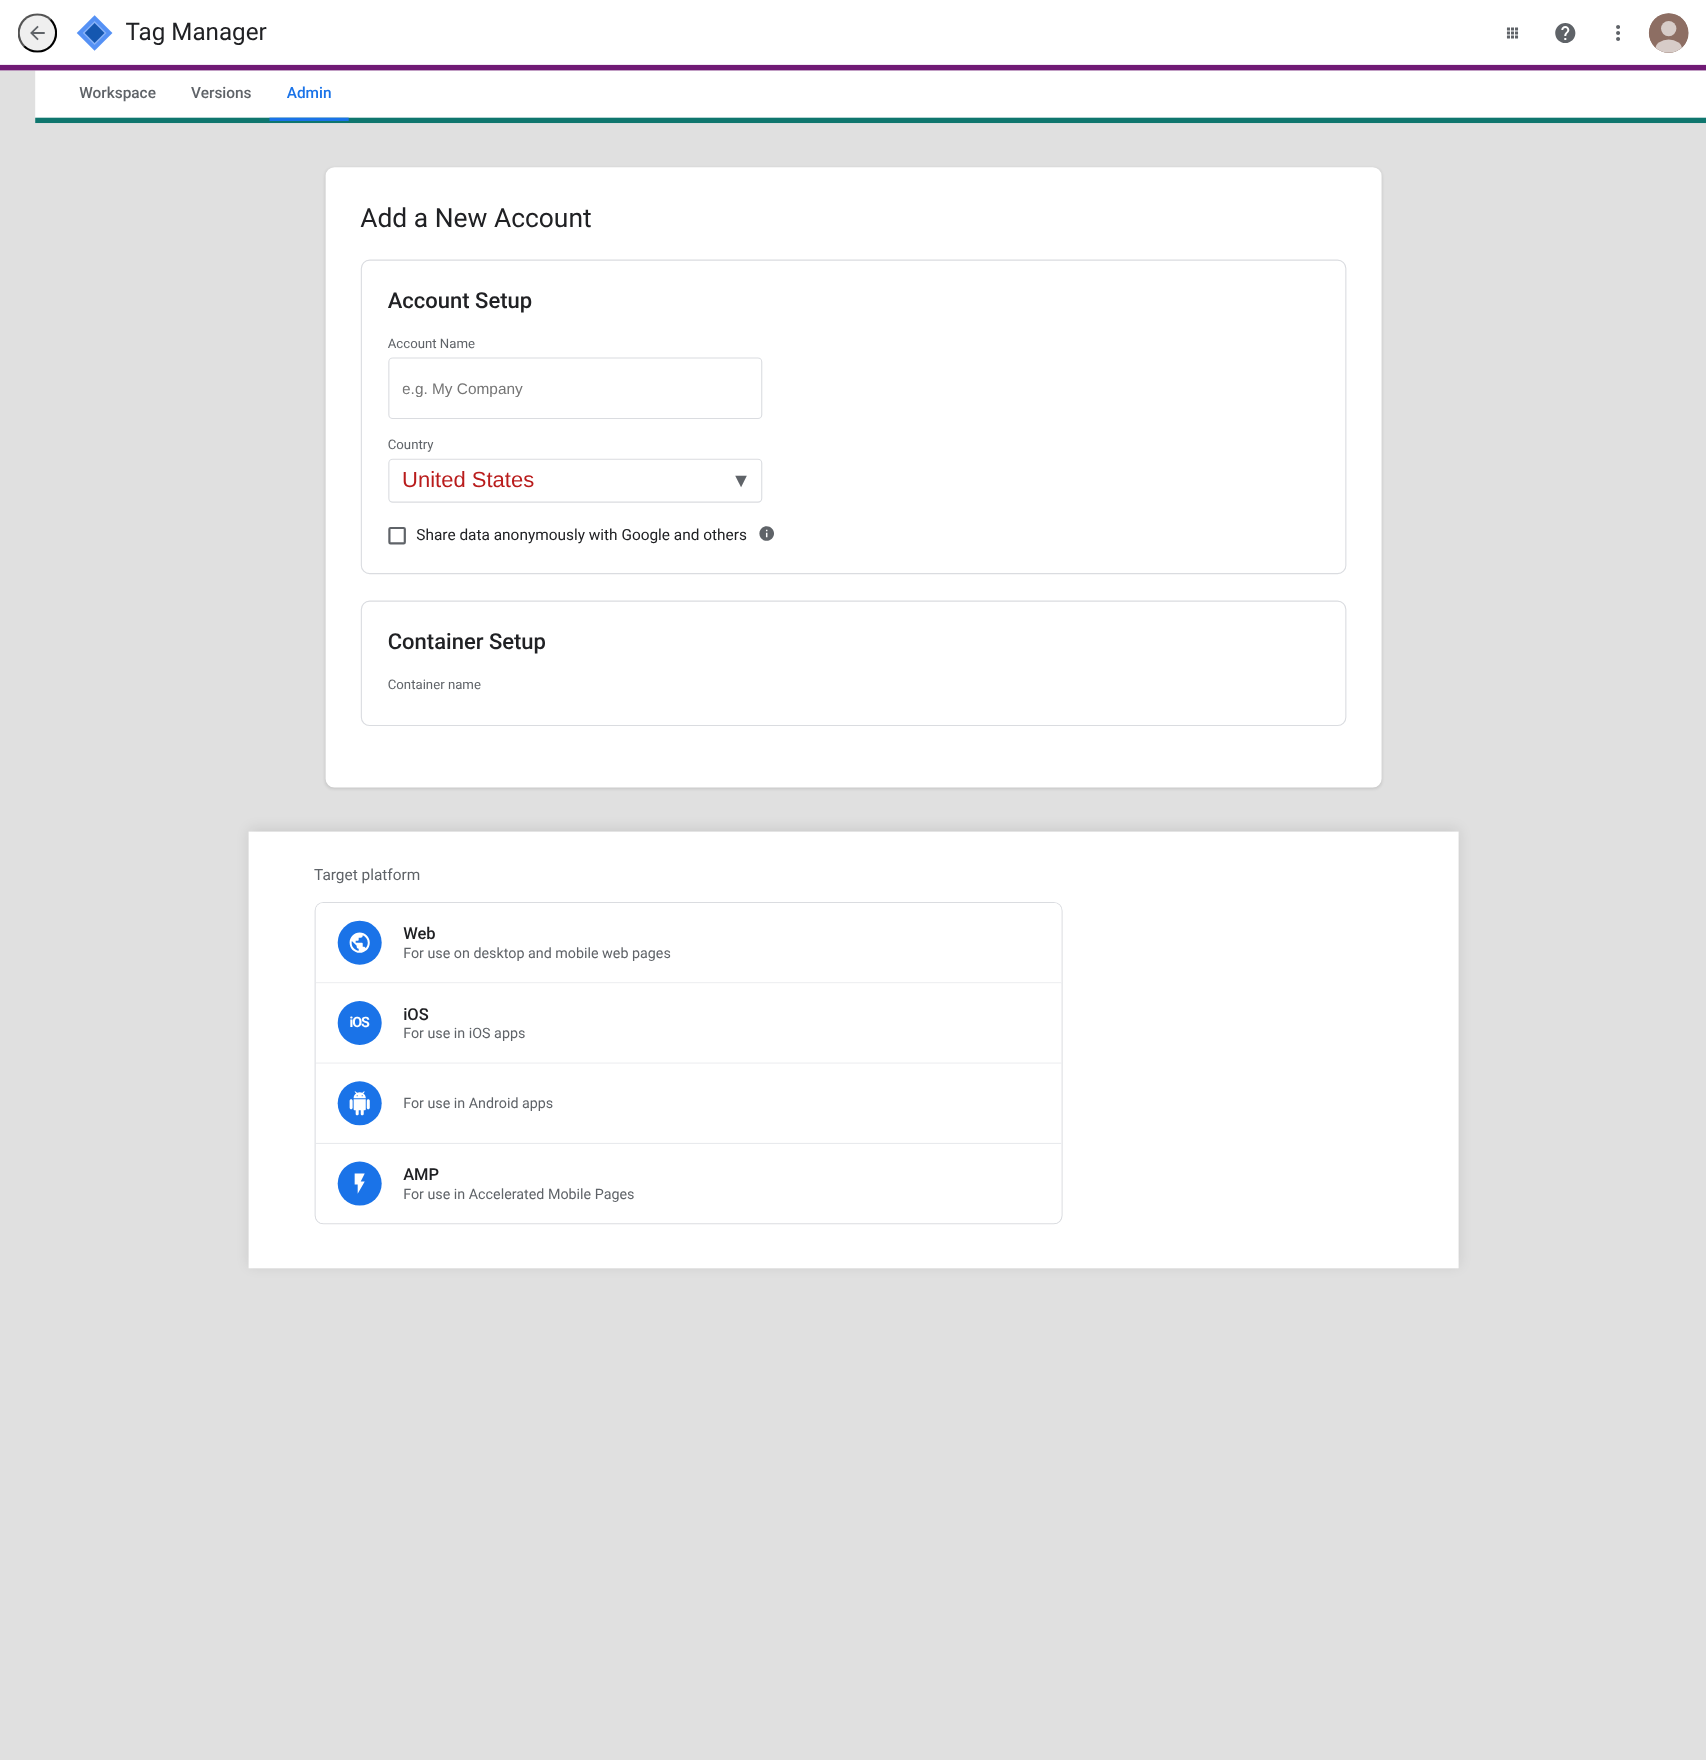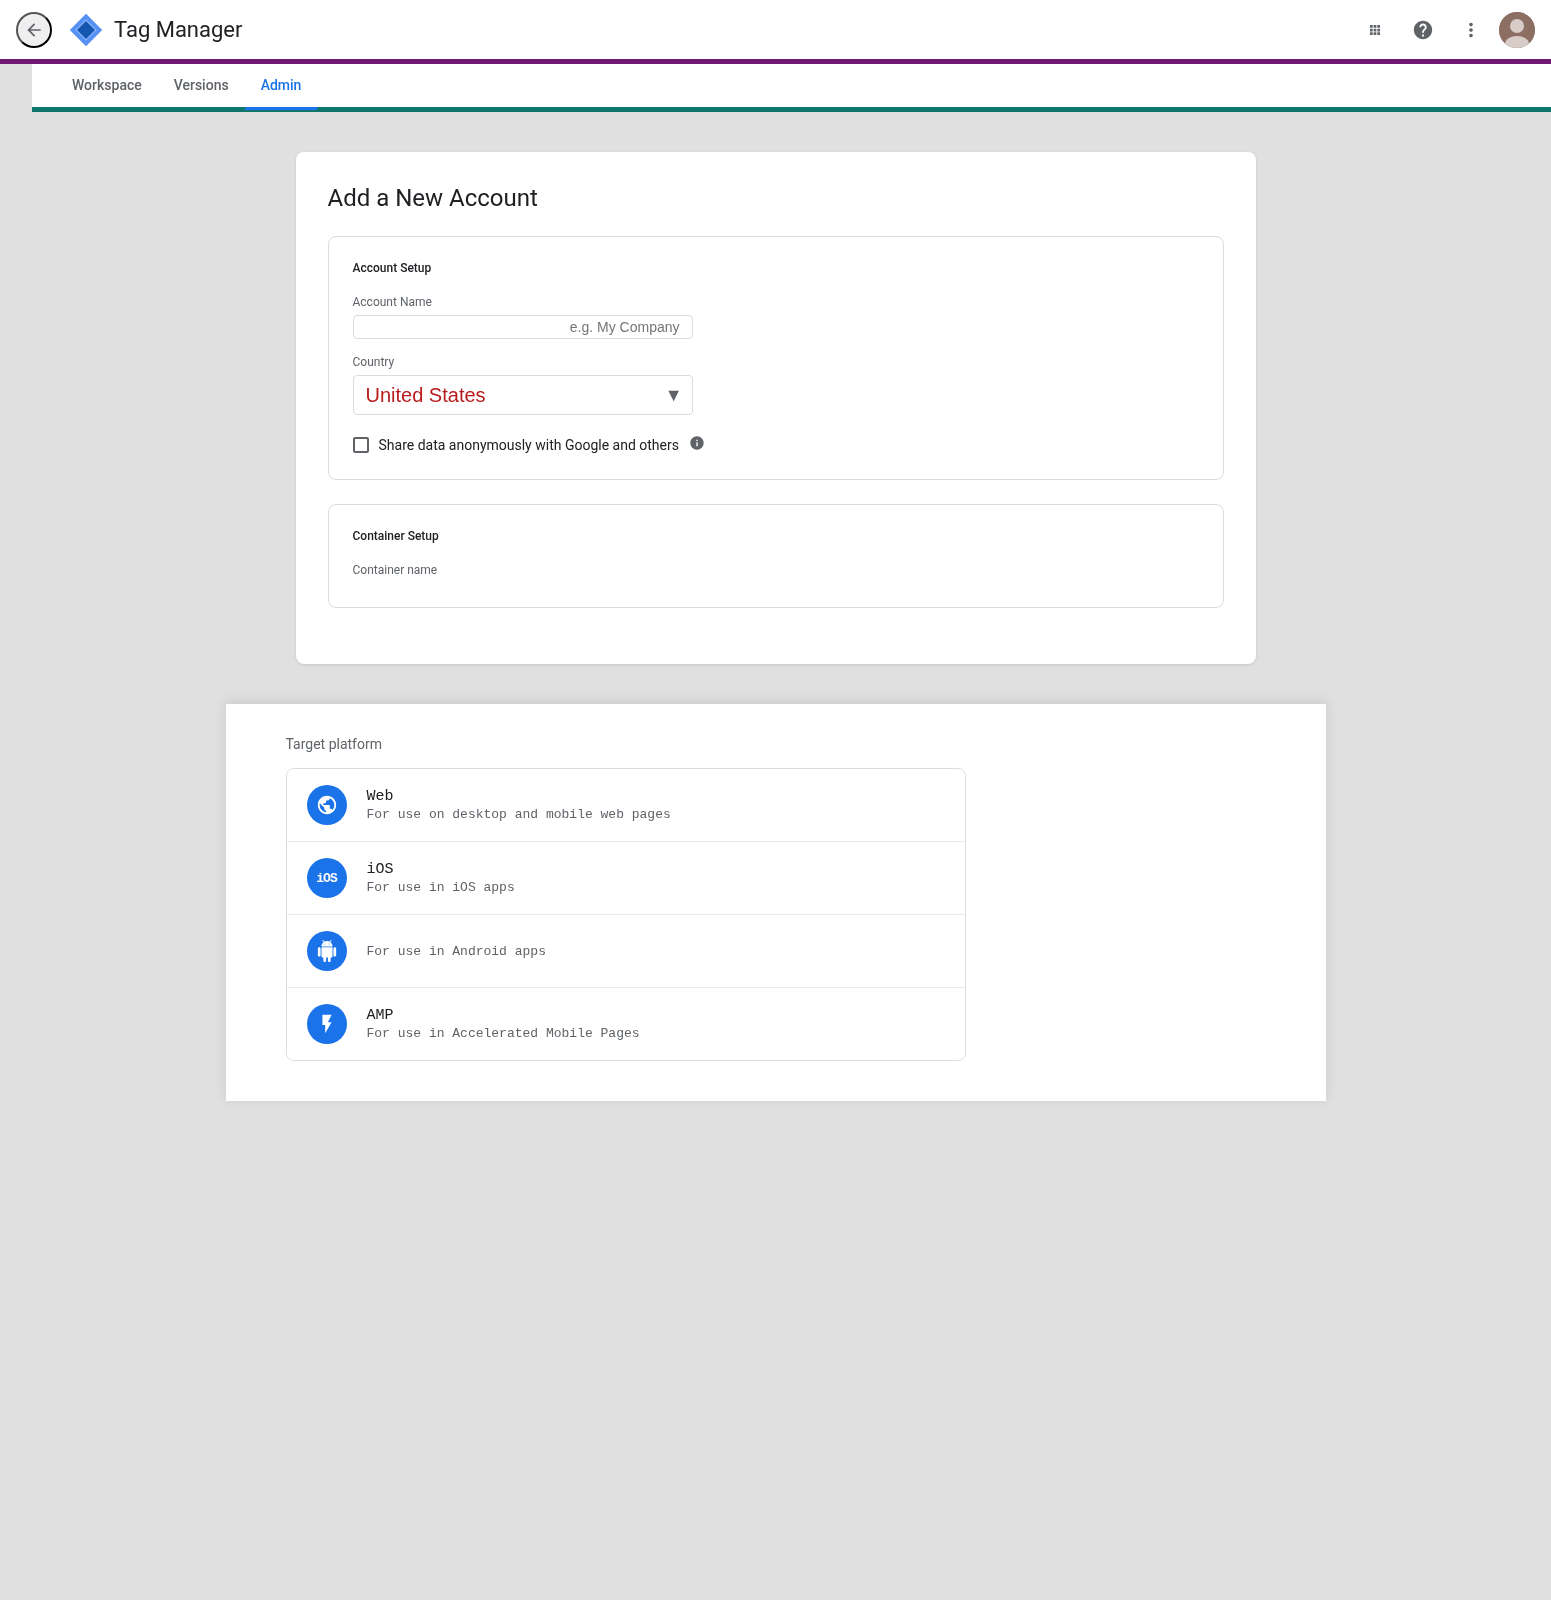--- a/index.html
+++ b/index.html
@@ -137,45 +137,44 @@
     }
 
     
     .section-box {
       border: 1px solid #dadce0;
       border-radius: 8px;
       padding: 24px;
       margin-bottom: 24px;
     }
     .section-title {
-      font-size: 12px;
+      font-size: 20px;
       font-weight: 500;
       color: #202124;
       margin-bottom: 20px;
     }
 
     
     .field-label {
       font-size: 12px;
       color: #5f6368;
       margin-bottom: 6px;
     }
     .text-input {
       width: 340px;
-      height: 24px;
+      height: 56px;
       border: 1px solid #dadce0;
       border-radius: 4px;
       padding: 0 12px;
       font-size: 14px;
       color: #4d7c0f;
       outline: none;
       display: block;
       margin-bottom: 16px;
       background: #fff;
-      text-align: right;
     }
 
     .select-wrapper {
       position: relative;
       width: 340px;
       margin-bottom: 20px;
     }
     .country-select {
       width: 100%;
       height: 40px;
@@ -249,21 +248,20 @@
     }
     .platform-item {
       display: flex;
       align-items: center;
       gap: 20px;
       padding: 16px 20px;
       border-bottom: 1px solid #e8eaed;
       cursor: pointer;
       background: #fff;
       position: relative;
-      font-family: Liberation Mono, monospace;
     }
     .platform-item:last-child { border-bottom: none; }
 
     .platform-icon {
       width: 40px;
       height: 40px;
       border-radius: 50%;
       background: #1a73e8;
       display: flex;
       align-items: center;

